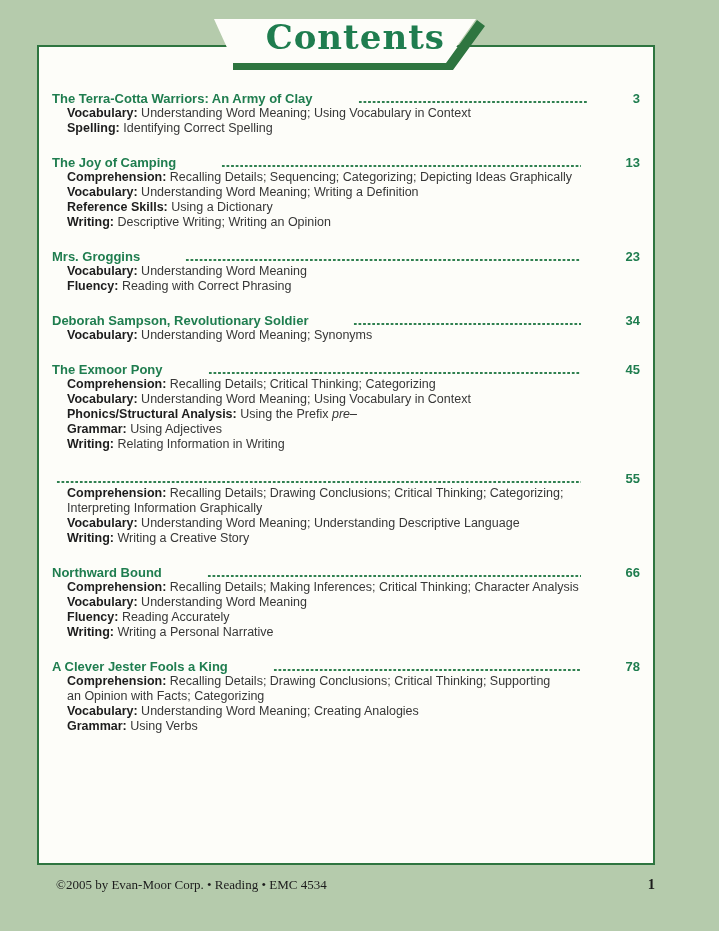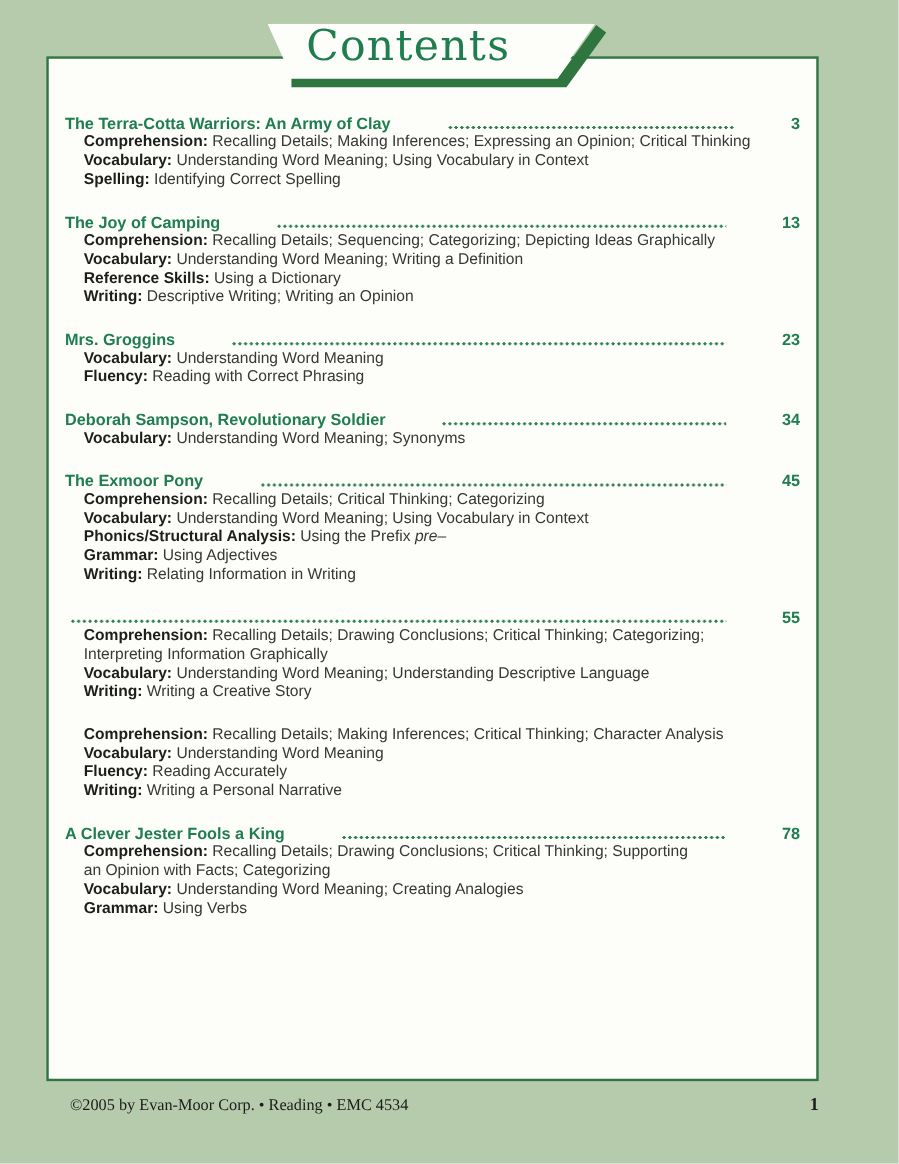--- a/index.html
+++ b/index.html
@@ -30,23 +30,23 @@
     background: var(--panel, #fdfdf9);
     clip-path: polygon(9px 13px, 271px 13px, 240px 57px, 29px 57px);
   }
   .banner-swoosh {
     position:absolute; inset:0;
     background: var(--green-dark, #2e7540);
     clip-path: polygon(28px 57px, 241px 57px, 272px 14px, 280px 20px, 248px 64px, 28px 64px);
   }
   .banner-title {
     position:absolute; left:40px; top:11px; width:200px;
-    text-align:left;
+    text-align:right;
     font-family:"DejaVu Serif", serif;
-    font-weight:400;
+    font-weight:700;
     font-size:34px;
     letter-spacing:1px;
     color: var(--green-title, #2c7d4e);
   }
   
   .toc {
     position:absolute; left:13px; top:44px; right:13px;
   }
   .entry { margin-bottom:19px; }
   .title-row {
@@ -88,21 +88,20 @@
 
   <div class="panel">
     <div class="toc">
         <div class="entry">
           <div class="title-row">
             <span class="ttl">The Terra-Cotta Warriors: An Army of Clay</span>
             <span class="leader"></span>
             <span class="pagenum">3</span>
           </div>
           <div class="skills">
-            <div class="skill"><b>Comprehension:</b> <span class="t">Recalling Details; Making Inferences; Expressing an Opinion; Critical Thinking</span></div>
             <div class="skill"><b>Vocabulary:</b> <span class="t">Understanding Word Meaning; Using Vocabulary in Context</span></div>
             <div class="skill"><b>Spelling:</b> <span class="t">Identifying Correct Spelling</span></div>
           </div>
         </div>
         <div class="entry">
           <div class="title-row">
             <span class="ttl">The Joy of Camping</span>
             <span class="leader"></span>
             <span class="pagenum">13</span>
           </div>
@@ -154,20 +153,25 @@
             <span class="pagenum">55</span>
           </div>
           <div class="skills">
             <div class="skill"><b>Comprehension:</b> <span class="t">Recalling Details; Drawing Conclusions; Critical Thinking; Categorizing;
 Interpreting Information Graphically</span></div>
             <div class="skill"><b>Vocabulary:</b> <span class="t">Understanding Word Meaning; Understanding Descriptive Language</span></div>
             <div class="skill"><b>Writing:</b> <span class="t">Writing a Creative Story</span></div>
           </div>
         </div>
         <div class="entry">
+          <div class="title-row">
+            <span class="ttl">Northward Bound</span>
+            <span class="leader"></span>
+            <span class="pagenum">66</span>
+          </div>
           <div class="skills">
             <div class="skill"><b>Comprehension:</b> <span class="t">Recalling Details; Making Inferences; Critical Thinking; Character Analysis</span></div>
             <div class="skill"><b>Vocabulary:</b> <span class="t">Understanding Word Meaning</span></div>
             <div class="skill"><b>Fluency:</b> <span class="t">Reading Accurately</span></div>
             <div class="skill"><b>Writing:</b> <span class="t">Writing a Personal Narrative</span></div>
           </div>
         </div>
         <div class="entry">
           <div class="title-row">
             <span class="ttl">A Clever Jester Fools a King</span>

